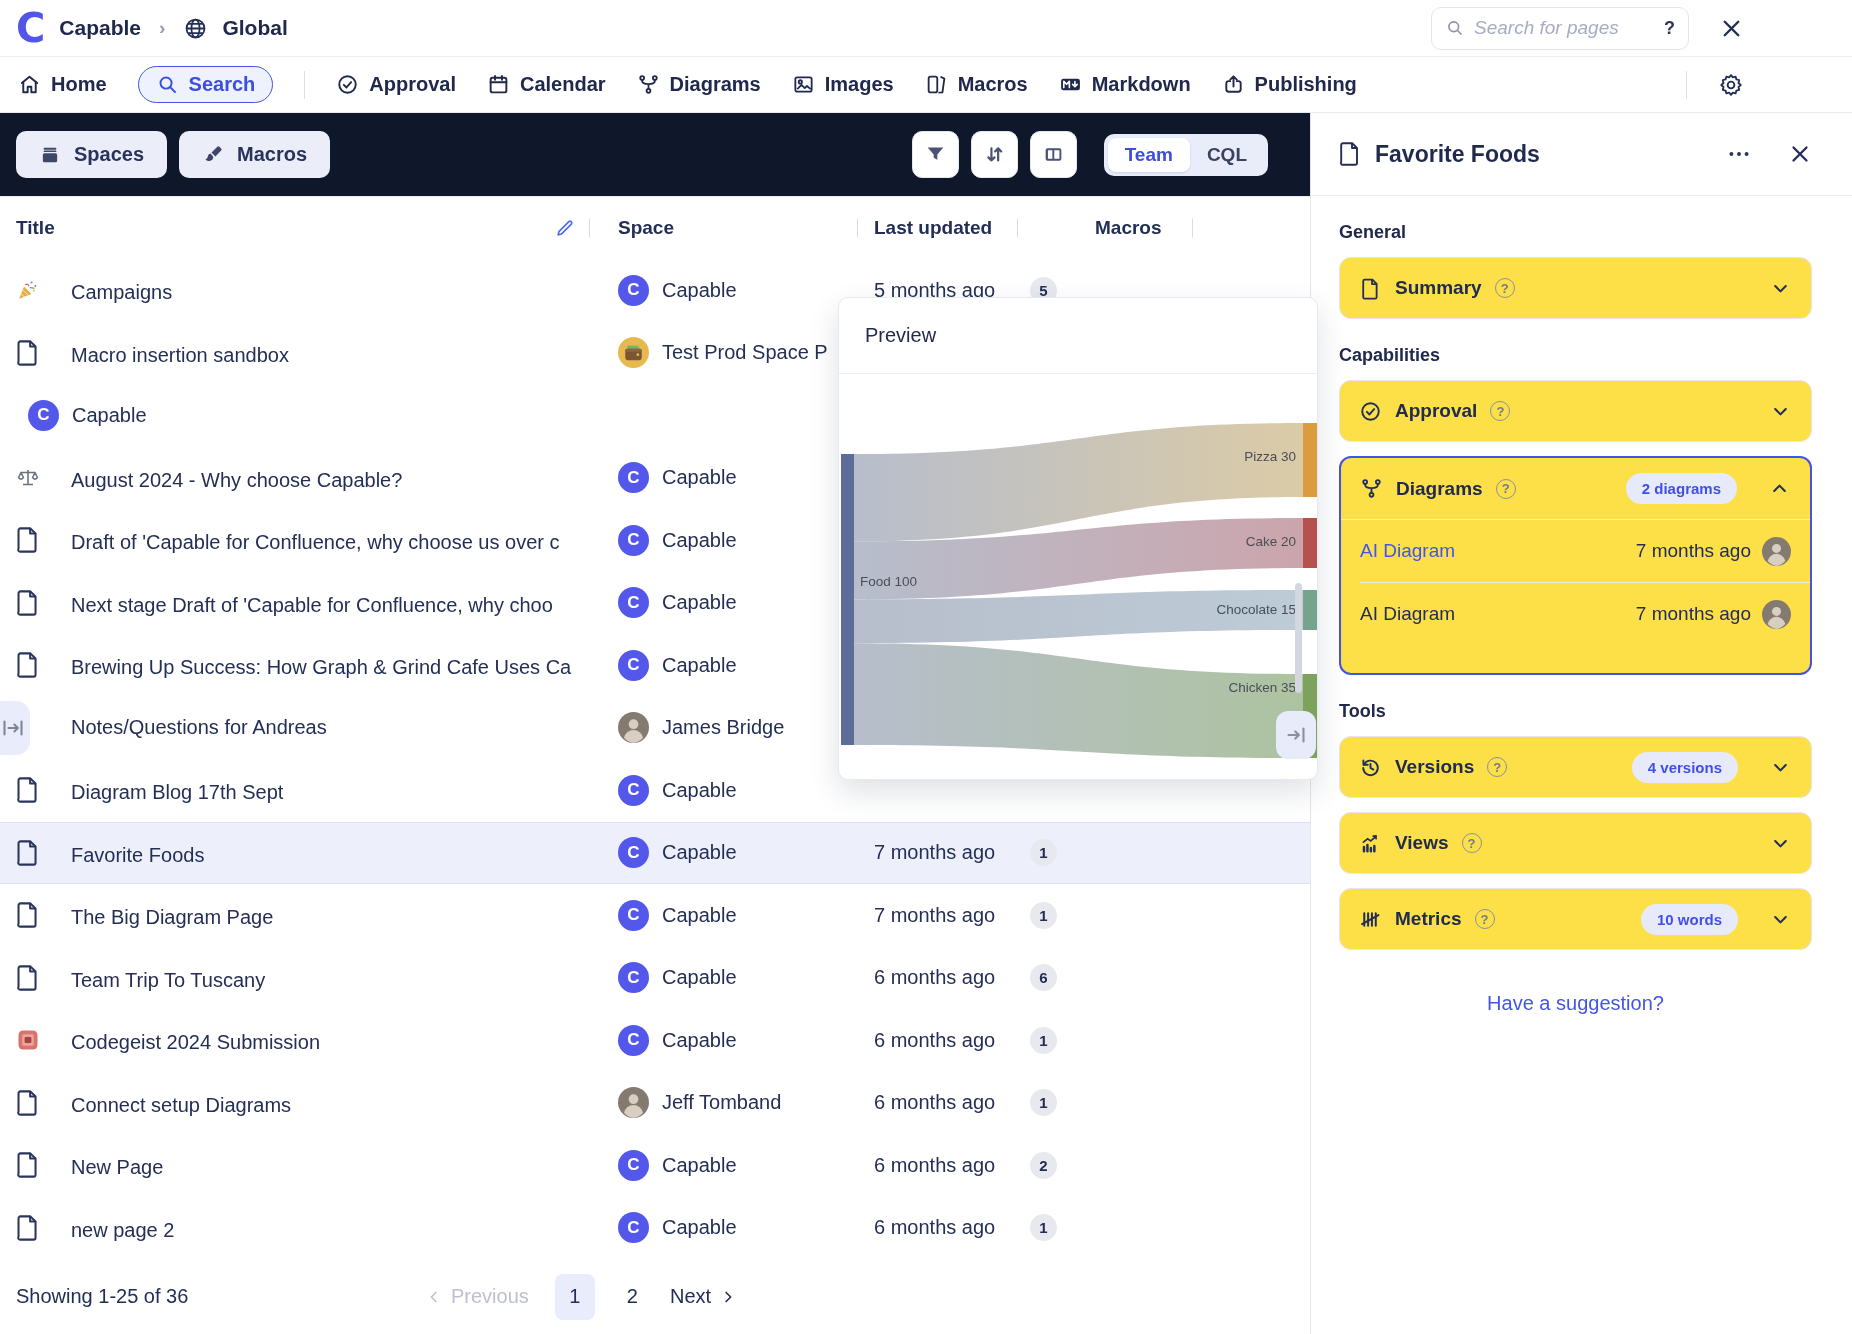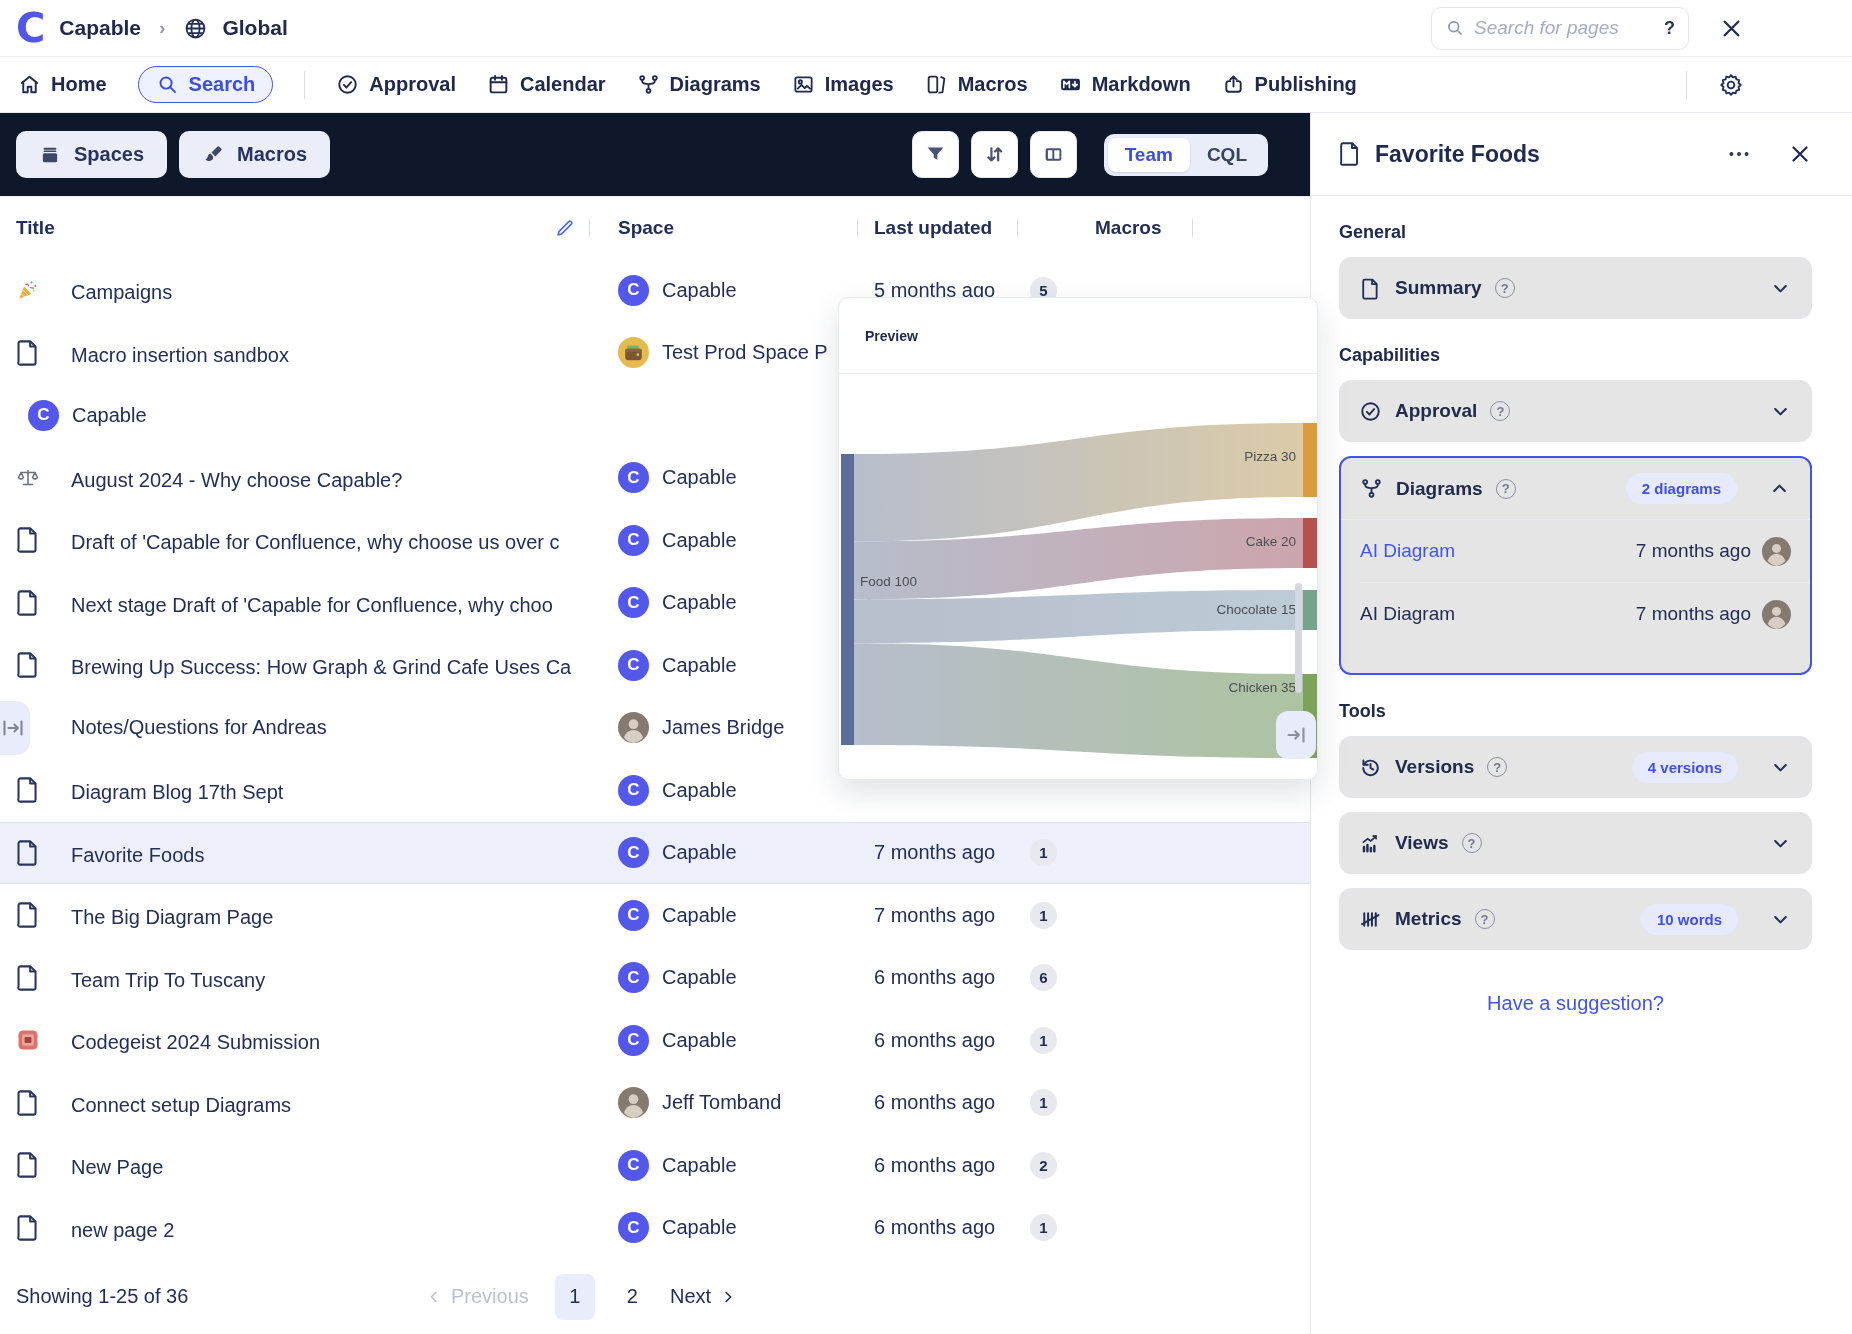--- a/index.html
+++ b/index.html
@@ -71,34 +71,34 @@
   .pagebar{height:75px;display:flex;align-items:center;padding:0 16px;font-size:20px;color:#232E55;position:relative}
   .pager{position:absolute;left:425px;top:50%;transform:translateY(-50%);display:flex;align-items:center;gap:26px}
   .prev{display:flex;align-items:center;gap:8px;color:#BBC1CE;cursor:default}
   .next{display:flex;align-items:center;gap:8px;color:#232E55;cursor:pointer}
   .prev .ic,.next .ic{width:18px;height:18px}
   .pgbox{width:40px;height:46px;border-radius:8px;background:#E9EDFB;display:flex;align-items:center;justify-content:center;cursor:pointer}
   .pg2{cursor:pointer;padding:0 6px}
 
   
   .preview{position:absolute;left:838px;top:184px;width:480px;height:483px;background:#fff;border:1px solid #E7E9F0;border-radius:10px;box-shadow:0 12px 30px rgba(30,40,70,.14);z-index:40;overflow:hidden}
-  .preview-h{height:76px;display:flex;align-items:center;padding:0 26px;font-size:14px;font-weight:700;color:#202B4E;border-bottom:1px solid #EDEEF2}
+  .preview-h{height:76px;display:flex;align-items:center;padding:0 26px;font-size:20px;font-weight:400;color:#202B4E;border-bottom:1px solid #EDEEF2}
   .jumpbtn{position:absolute;left:1276px;top:598px;width:40px;height:48px;background:#E7EBFA;border-radius:12px;display:flex;align-items:center;justify-content:center;color:#8A90A2;z-index:50;cursor:pointer}
   .jumpbtn .ic{width:24px;height:24px}
   .scroll-thumb{position:absolute;left:1295px;top:470px;width:7px;height:110px;background:#D3D7E0;border-radius:4px;z-index:45}
 
   
   .panel{flex:1;border-left:1px solid #E3E5EA;background:#fff;padding:0 40px 0 28px}
   .panel-h{height:83px;display:flex;align-items:center;gap:14px;border-bottom:1px solid #EBECF0;margin:0 -40px 0 -28px;padding:0 40px 0 28px}
   .panel-h .doc-ic{width:22px;height:26px;color:#222E55}
   .panel-title{font-size:23px;font-weight:700;color:#1F2A4E;flex:1}
   .dots{width:26px;height:26px;color:#2A3558;cursor:pointer;margin-right:22px}
   .panelclose{width:24px;height:24px;color:#232E55;cursor:pointer}
   .sec-label{font-size:18px;font-weight:700;color:#20294C;margin-top:26px}
-  .card{border:1px solid #E3E6EC;border-radius:12px;margin-top:14px;background:#e5e5e5}
+  .card{border:1px solid #E3E6EC;border-radius:12px;margin-top:14px;background:#fde047}
   .card.expanded{border:2px solid #4353E8}
   .card-row{height:60px;display:flex;align-items:center;gap:13px;padding:0 19px;cursor:pointer}
   .card.expanded .card-row{height:62px;border-bottom:1px solid #EBECF0}
   .card-row .ic{width:23px;height:23px;color:#222E55}
   .card-label{font-size:19px;font-weight:700;color:#202B4E}
   .help-ic{width:20px;height:20px;border:1.5px solid #8A91A3;border-radius:50%;color:#717A8E;font-size:13px;font-weight:700;display:inline-flex;align-items:center;justify-content:center}
   .pill{background:#E6EAFB;color:#4150E0;font-weight:700;font-size:15px;padding:7px 16px;border-radius:17px;margin-left:auto;white-space:nowrap}
   .chev{width:22px;height:22px;color:#2A3558;margin-left:18px}
   .chev.auto{margin-left:auto}
   .d-item{height:62px;display:flex;align-items:center;padding:0 19px;font-size:19px;cursor:pointer}

